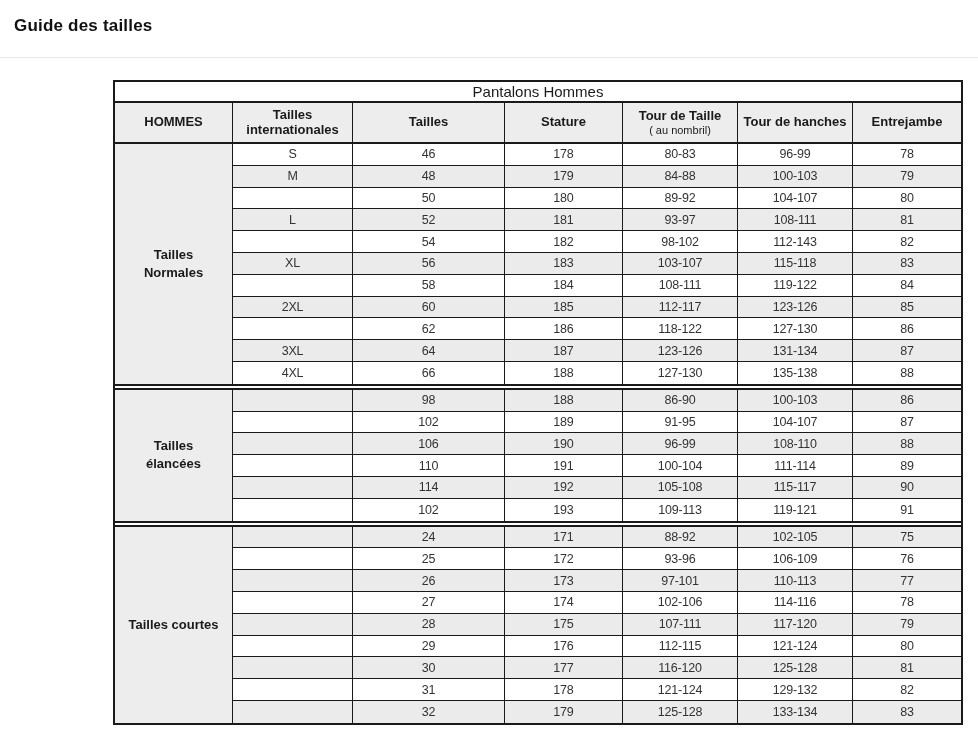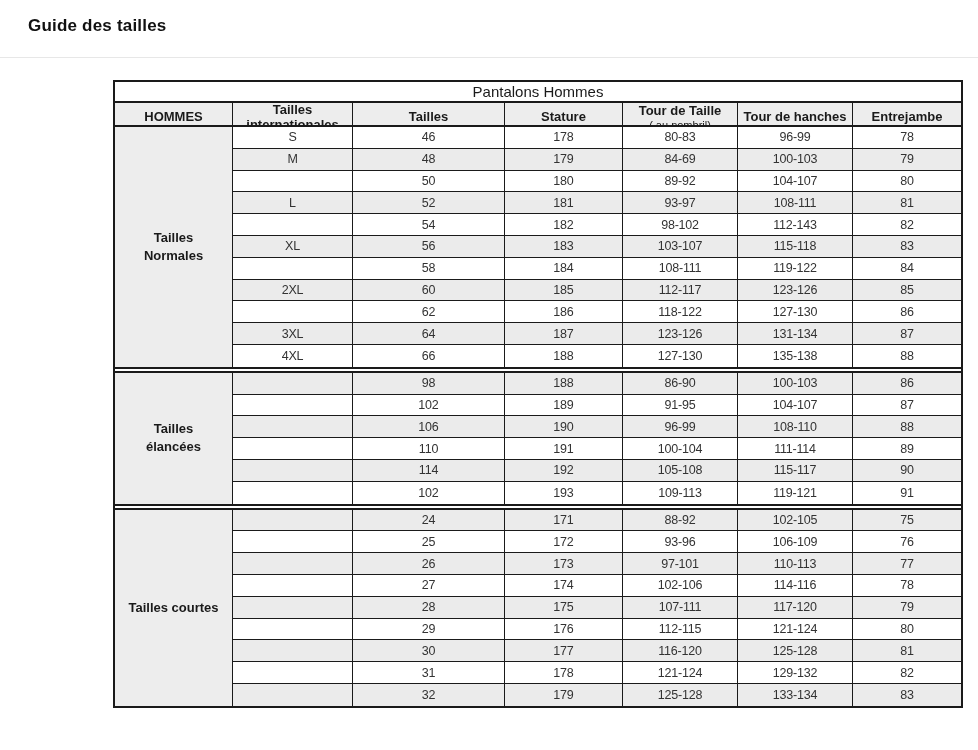--- a/index.html
+++ b/index.html
@@ -1,27 +1,27 @@
 <!DOCTYPE html>
 <html><head>
 <meta charset="utf-8">
 <style>
   * { margin:0; padding:0; box-sizing:border-box; }
   html,body { width:978px; height:750px; background:#ffffff; overflow:hidden;
               font-family:"Liberation Sans", sans-serif; }
-  .page-title { font-size:17px; font-weight:bold; color:#111; padding:16px 0 0 28px; letter-spacing:.2px; }
+  .page-title { font-size:17px; font-weight:bold; color:#111; padding:16px 0 0 14px; letter-spacing:.2px; }
   .top-divider { margin-top:21px; border-top:1px solid #e7e7e7; width:978px; }
 
   .size-table { margin:22px 0 0 113px; width:850px; border:2px solid #1a1a1a; background:#fff; }
 
   .table-title { height:21px; display:flex; align-items:center; justify-content:center;
                  font-size:15px; font-weight:normal; color:#1a1a1a; border-bottom:2px solid #1a1a1a; }
 
   .header-row { display:grid; grid-template-columns:118px 120px 152px 118px 115px 115px 108px;
-                height:24px; background:#ededed; border-bottom:2px solid #1a1a1a; }
+                height:41px; background:#ededed; border-bottom:2px solid #1a1a1a; }
   .hcell { display:flex; flex-direction:column; align-items:center; justify-content:center;
            font-size:13px; font-weight:bold; color:#1a1a1a; border-right:1px solid #1a1a1a;
            text-align:center; line-height:1.15; padding:0 4px; }
   .hcell:last-child { border-right:none; }
   .hsub { font-size:11px; font-weight:normal; }
 
   .section { display:flex; }
   .section-label { width:118px; background:#ededed; border-right:1px solid #1a1a1a;
                    display:flex; align-items:center; justify-content:center; text-align:center;
                    font-size:13px; font-weight:bold; color:#1a1a1a; line-height:1.4; padding:8px 10px; }
@@ -77,21 +77,21 @@
             <div class="cell">46</div>
             <div class="cell">178</div>
             <div class="cell">80-83</div>
             <div class="cell">96-99</div>
             <div class="cell">78</div>
           </div>
           <div class="row shade">
             <div class="cell">M</div>
             <div class="cell">48</div>
             <div class="cell">179</div>
-            <div class="cell">84-69</div>
+            <div class="cell">84-88</div>
             <div class="cell">100-103</div>
             <div class="cell">79</div>
           </div>
           <div class="row">
             <div class="cell"></div>
             <div class="cell">50</div>
             <div class="cell">180</div>
             <div class="cell">89-92</div>
             <div class="cell">104-107</div>
             <div class="cell">80</div>

